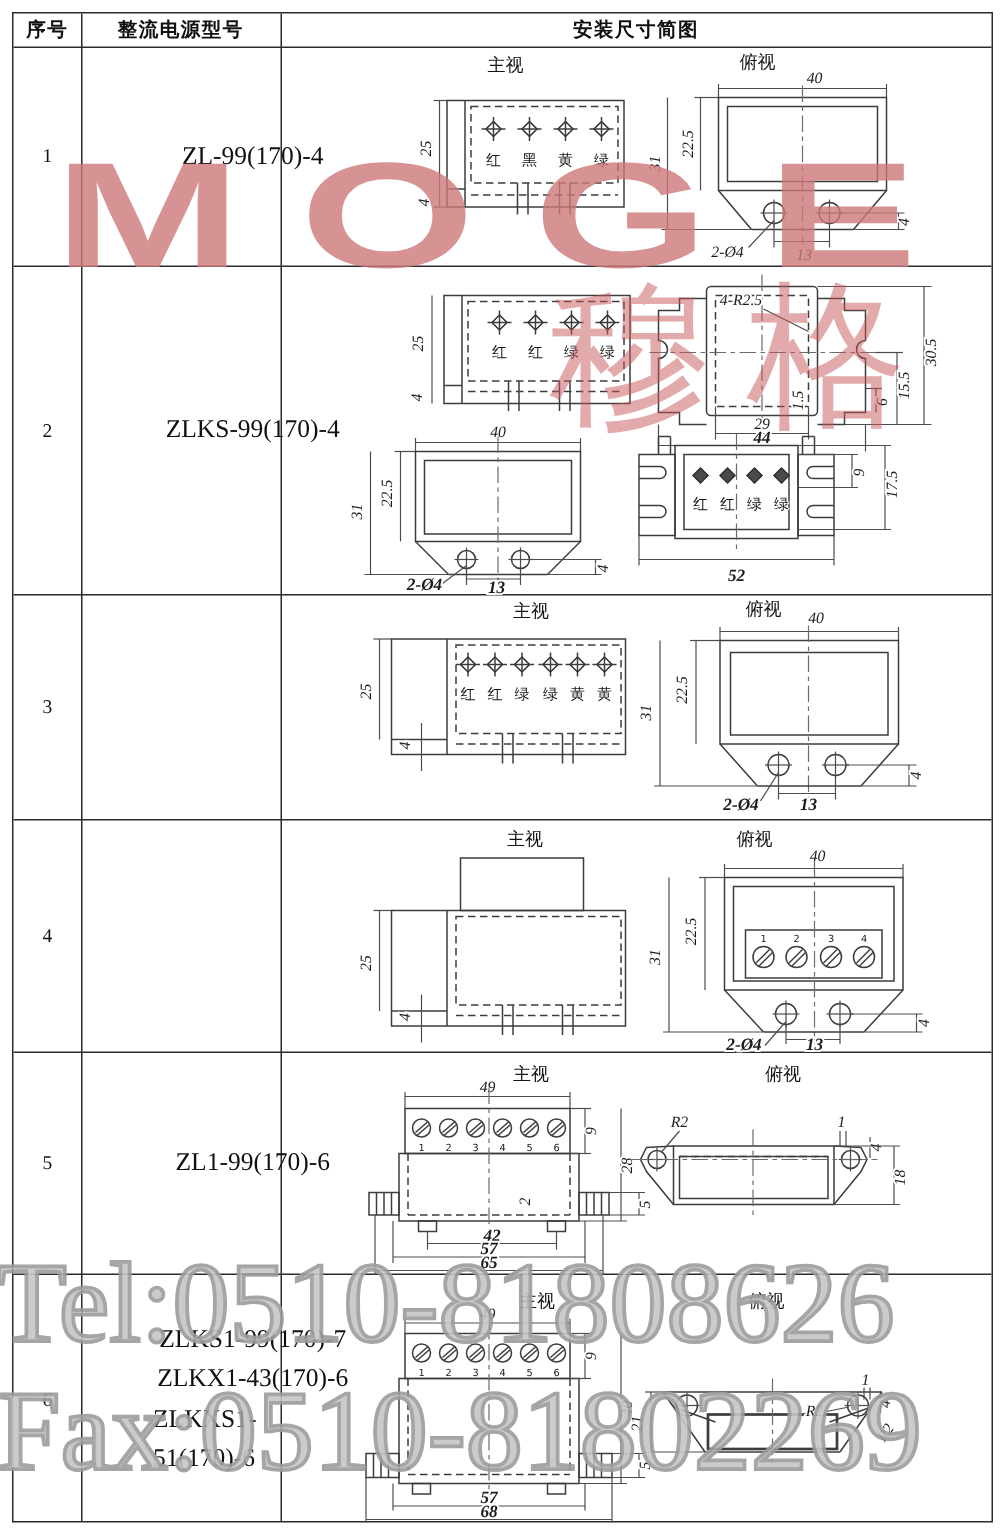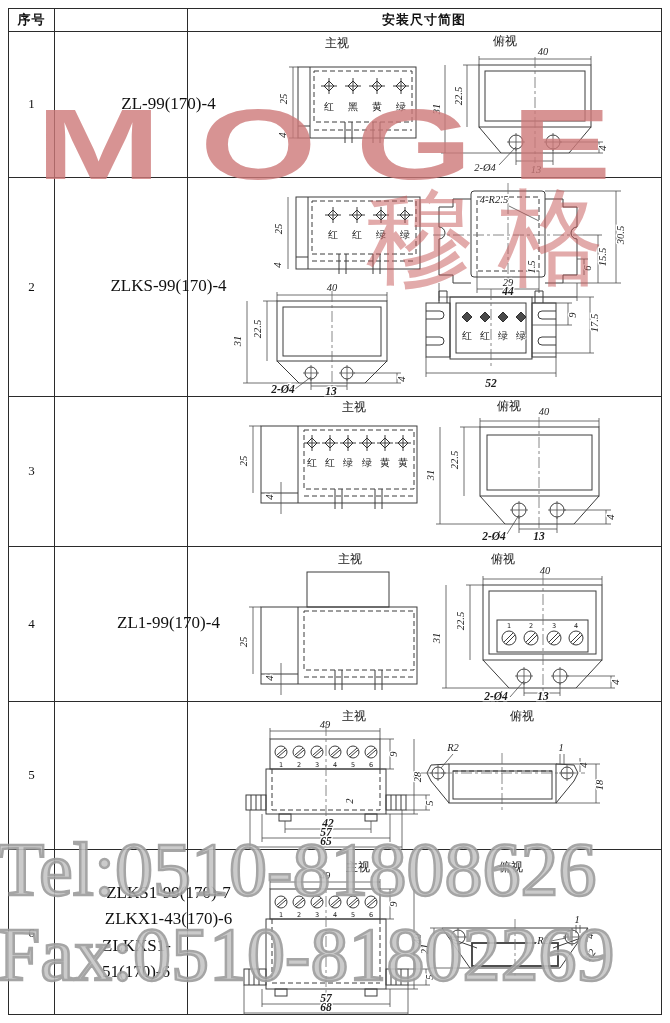--- a/index.html
+++ b/index.html
@@ -43,37 +43,38 @@
   <div class="hline" style="top:22px"></div>
   <div class="hline" style="top:168px"></div>
   <div class="hline" style="top:387px"></div>
   <div class="hline" style="top:537px"></div>
   <div class="hline" style="top:692px"></div>
   <div class="hline" style="top:840px"></div>
   <div class="vline" style="left:45px"></div>
   <div class="vline" style="left:178px"></div>
 
   <div class="cell hdr" style="left:0;top:0;width:45px;height:22px">序号</div>
+  <div class="cell hdr" style="left:45px;top:0;width:133px;height:22px">整流电源型号</div>
   <div class="cell hdr" style="left:178px;top:0;width:474px;height:22px">安装尺寸简图</div>
 
   <div class="cell serial" style="left:0;top:22px;width:45px;height:146px">1</div>
   <div class="cell serial" style="left:0;top:168px;width:45px;height:219px">2</div>
   <div class="cell serial" style="left:0;top:387px;width:45px;height:150px">3</div>
   <div class="cell serial" style="left:0;top:537px;width:45px;height:155px">4</div>
   <div class="cell serial" style="left:0;top:692px;width:45px;height:148px">5</div>
   <div class="cell serial" style="left:0;top:840px;width:45px;height:167px">6</div>
 
   <div class="cell model" style="left:45px;top:22px;width:133px;height:146px">
         <span>ZL-99(170)-4</span>
       </div>
   <div class="cell model" style="left:45px;top:168px;width:133px;height:219px">
         <span>ZLKS-99(170)-4</span>
       </div>
-  <div class="cell model" style="left:45px;top:537px;width:133px;height:155px">
-        <span>ZL1-99(170)-4</span>
+  <div class="cell model" style="left:45px;top:692px;width:133px;height:148px">
+        <span>ZL1-99(170)-6</span>
       </div>
   <div class="cell model" style="left:45px;top:840px;width:133px;height:167px">
     <span>ZLKS1-99(170)-7</span>
     <span>ZLKX1-43(170)-6</span>
     <span>ZLKXS1-51(170)-6</span>
   </div>
 
   <svg style="top:22px" width="476" height="146" viewBox="0 0 476 146">
     <g>
       <text class="tv" x="150" y="16" text-anchor="middle">主视</text>

